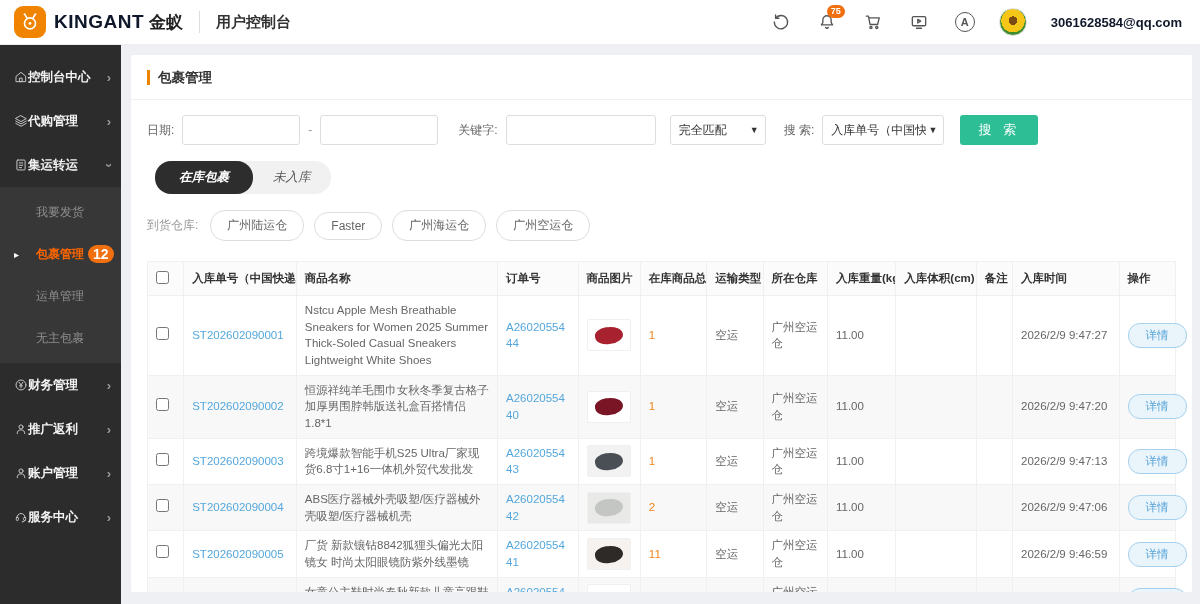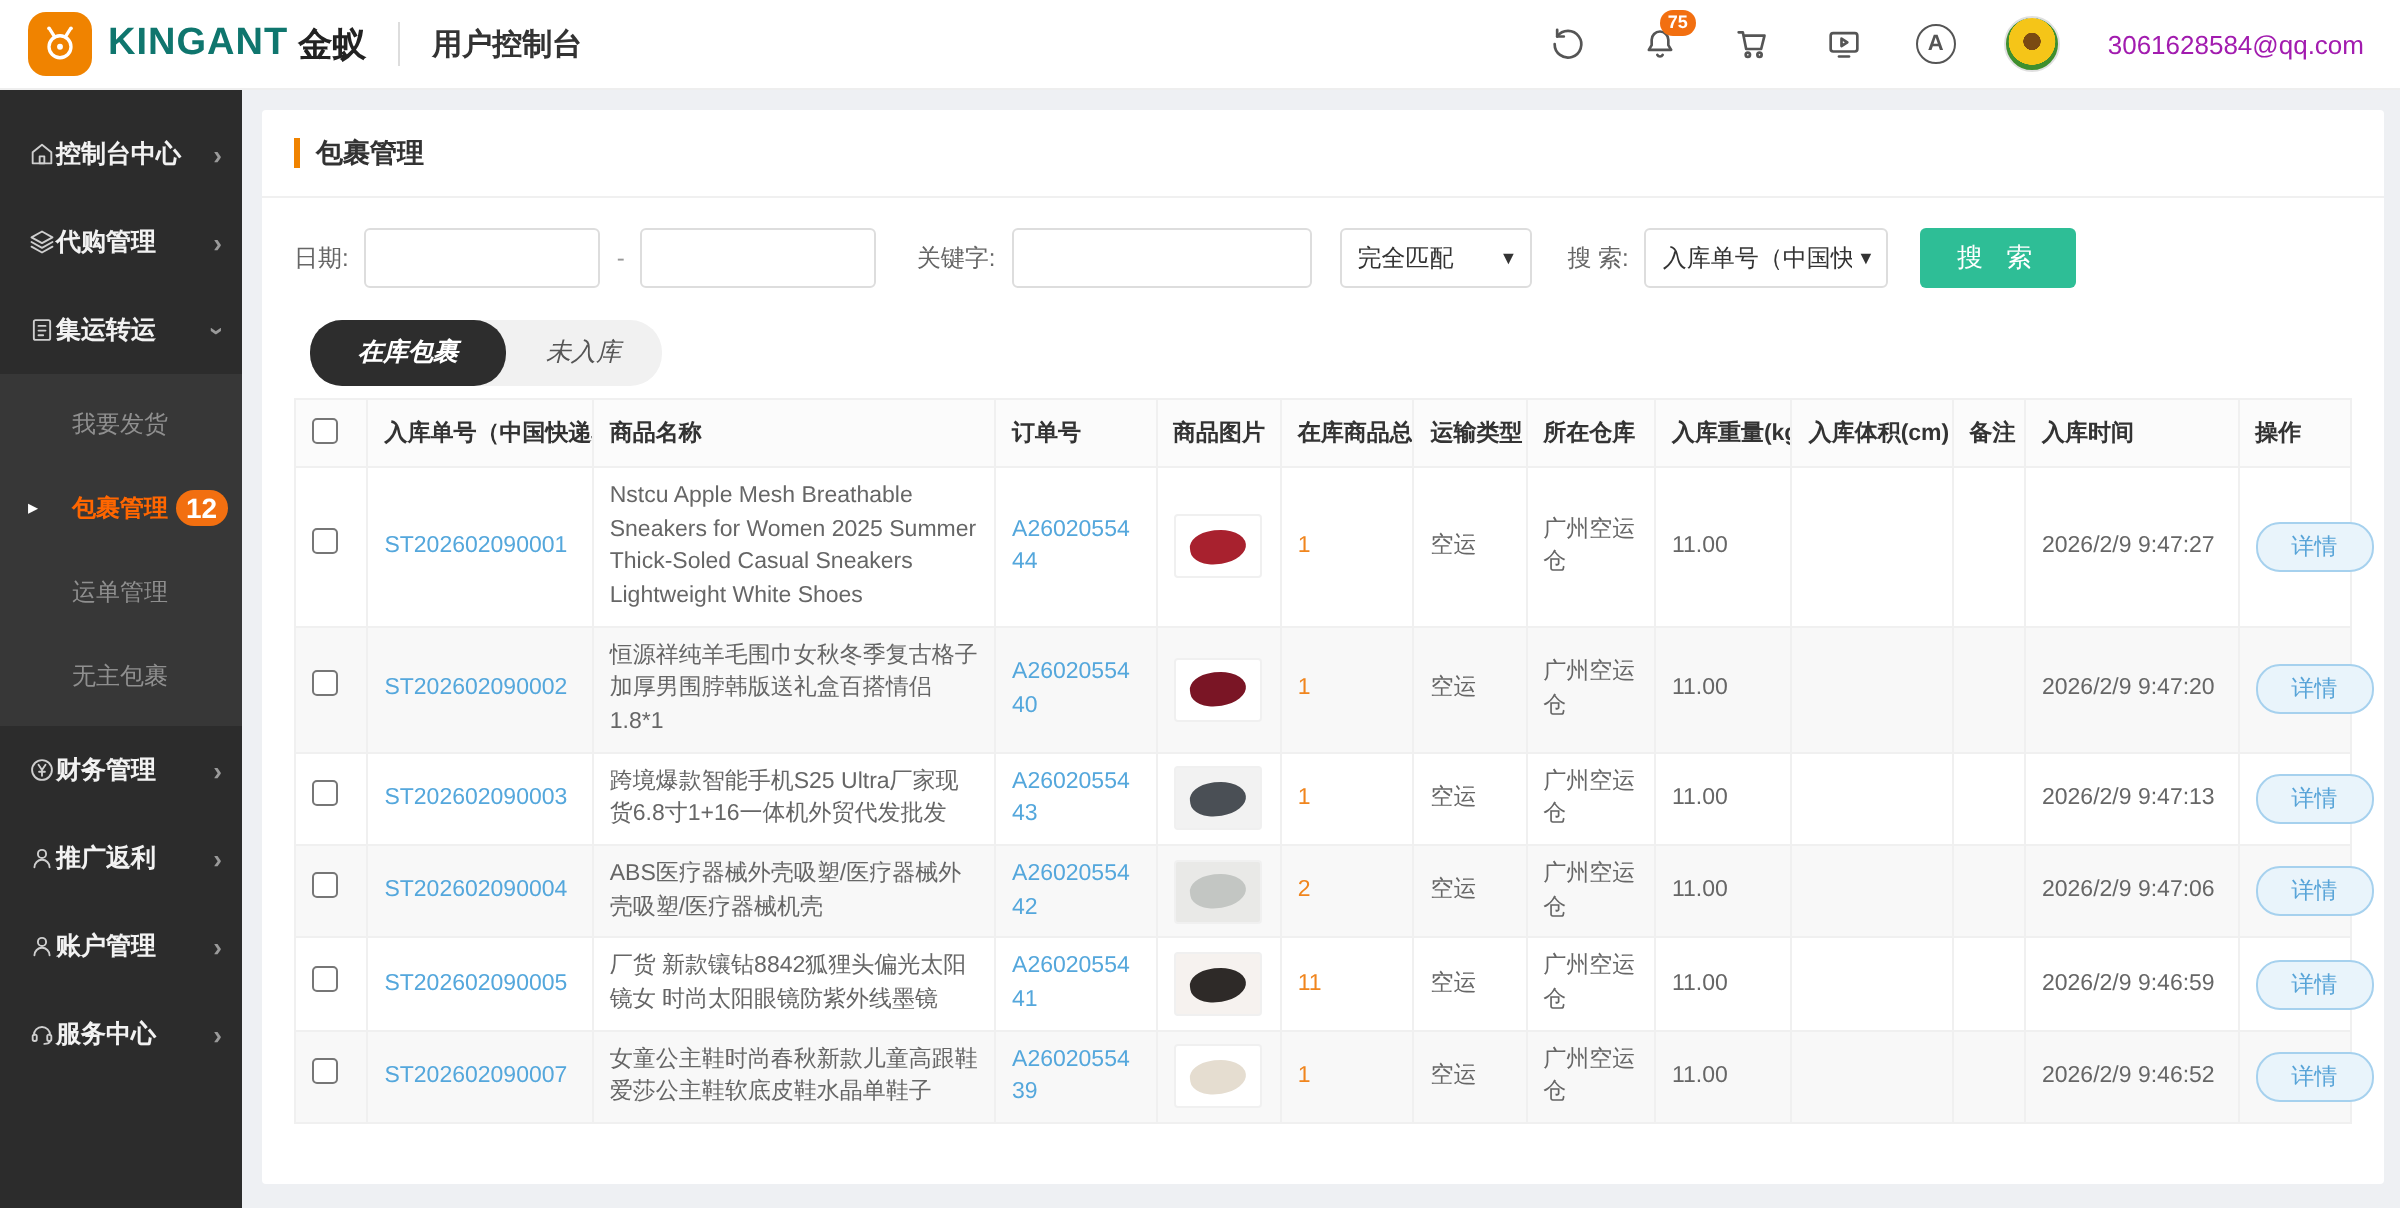--- a/index.html
+++ b/index.html
@@ -3,31 +3,31 @@
 <meta charset="utf-8">
 <style>
   * { margin:0; padding:0; box-sizing:border-box; }
   html,body { width:1200px; height:604px; }
   body { font-family:"Liberation Sans","DejaVu Sans",sans-serif; background:#e8eaed; overflow:hidden; }
   .app { width:1200px; height:604px; display:flex; flex-direction:column; background:#eef0f3; }
 
   
   .topbar { height:45px; background:#fff; display:flex; align-items:center; padding:0 18px 0 14px; border-bottom:1px solid #eee; flex:0 0 45px; }
   .logo-box { width:32px; height:32px; border-radius:9px; background:#f08300; display:flex; align-items:center; justify-content:center; }
-  .brand-en { font-size:19px; font-weight:800; color:#0f766e; letter-spacing:.5px; margin-left:8px; }
+  .brand-en { font-size:19px; font-weight:800; color:#0f172a; letter-spacing:.5px; margin-left:8px; }
   .brand-cn { font-size:17px; font-weight:800; color:#222; margin-left:5px; }
   .top-divider { width:1px; height:22px; background:#ddd; margin:0 16px; }
   .console-title { font-size:15px; font-weight:700; color:#333; }
   .top-right { margin-left:auto; display:flex; align-items:center; gap:24px; }
   .top-ic { position:relative; width:22px; height:22px; display:flex; align-items:center; justify-content:flex-end; cursor:pointer; }
   .top-ic svg { width:20px; height:20px; stroke:#555; fill:none; stroke-width:1.6; stroke-linecap:round; stroke-linejoin:round; }
   .badge-dot { position:absolute; top:-6px; right:-8px; background:#f26f10; color:#fff; font-size:9px; font-weight:700; border-radius:8px; padding:1px 4px; line-height:1.2; }
   .a-circle { width:20px; height:20px; border-radius:50%; border:1.6px solid #555; color:#555; font-size:11px; font-weight:700; display:flex; align-items:center; justify-content:center; }
   .avatar { width:28px; height:28px; border-radius:50%; background:radial-gradient(circle at 50% 45%, #7a4a12 0 22%, #f5c518 23% 60%, #3f8f2e 61%); border:1px solid #e0e0e0; }
-  .user-email { font-size:13px; font-weight:400; color:#a21caf; }
+  .user-email { font-size:13px; font-weight:700; color:#0f172a; }
 
   
   .body-row { flex:1; display:flex; min-height:0; }
 
   
   .sidebar { width:121px; background:#2c2c2c; flex:0 0 121px; padding-top:10px; overflow:hidden; }
   .side-item { height:44px; display:flex; align-items:center; padding:0 10px 0 14px; cursor:pointer; }
   .side-item svg { width:14px; height:14px; stroke:#cfcfcf; fill:none; stroke-width:1.6; stroke-linecap:round; stroke-linejoin:round; flex:0 0 14px; }
   .side-label { color:#f2f2f2; font-size:12.5px; font-weight:700; margin-left:0; white-space:nowrap; }
   .chev { margin-left:auto; color:#9a9a9a; font-size:13px; font-weight:700; }
@@ -254,20 +254,27 @@
           <button class="btn-search">搜 索</button>
         </div>
 
         <div class="tabs-row">
           <div class="tab-group">
             <span class="tab active">在库包裹</span>
             <span class="tab">未入库</span>
           </div>
         </div>
 
+        <div class="chips-row">
+          <span class="chips-label">到货仓库:</span>
+          <span class="chip">广州陆运仓</span>
+          <span class="chip">Faster</span>
+          <span class="chip">广州海运仓</span>
+          <span class="chip">广州空运仓</span>
+        </div>
 
         <div class="table-wrap">
           <table>
             <colgroup>
               <col style="width:36px">
                 <col style="width:112px">
                 <col style="width:200px">
                 <col style="width:80px">
               <col style="width:62px">
                 <col style="width:66px">

